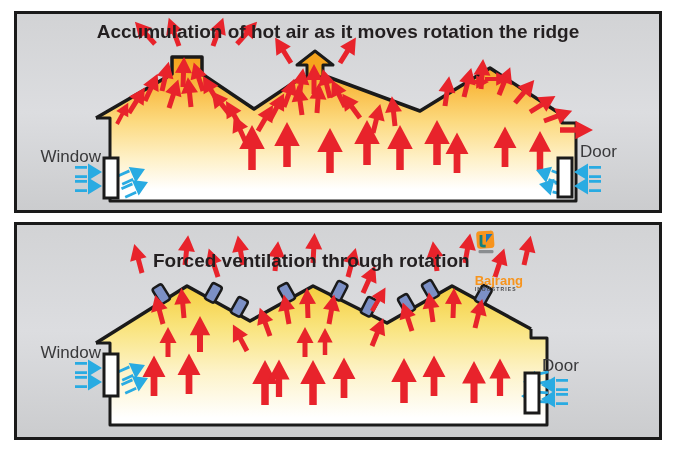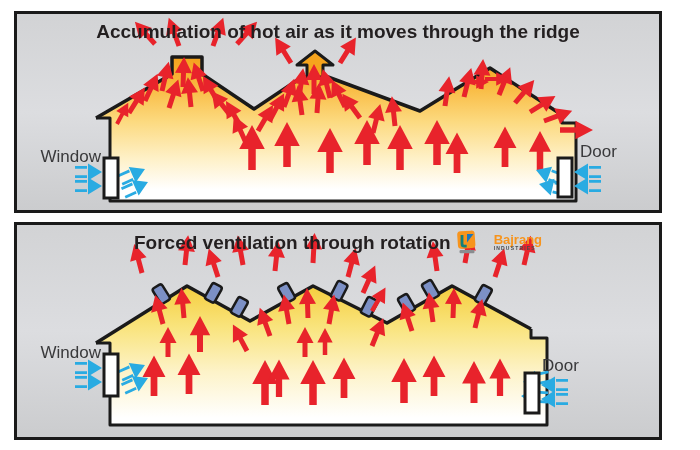--- a/index.html
+++ b/index.html
@@ -7,38 +7,38 @@
           font-family:"Liberation Sans",sans-serif;}
   .panel{position:absolute;left:14px;width:648px;box-sizing:border-box;
          border:3px solid var(--outline-black,#1A1A1A);
          background:linear-gradient(180deg,#d2d3d5 0%,#dcdde0 50%,#cbccce 100%);}
   .panel.top{top:11px;height:202px;}
   .panel.bottom{top:222px;height:218px;}
   svg.scene{position:absolute;left:0;top:0;width:100%;height:100%;display:block;}
   .title{position:absolute;top:7px;left:0;right:0;z-index:2;text-align:center;
          font-weight:bold;font-size:19px;color:var(--title-text,#231F20);white-space:nowrap;}
   .panel.bottom .title{top:5px;display:flex;align-items:center;justify-content:center;gap:5px;}
-  .logo{display:inline-flex;align-items:flex-start;gap:16px;}
+  .logo{display:inline-flex;align-items:flex-start;gap:16px;flex-direction:column;}
   .logo-text{display:flex;flex-direction:column;align-items:flex-start;line-height:1;padding-top:3px;}
   .brand{color:var(--logo-orange,#F7941D);font-size:13px;font-weight:bold;}
   .sub{color:#4A4A4C;font-size:5px;letter-spacing:1.2px;font-weight:bold;}
   .lbl{font-family:"Liberation Sans",sans-serif;font-size:17px;fill:var(--label-text,#39393B);}
   .arr-red{fill:var(--hot-air-red,#E8232B);}
   .arr-blue{fill:var(--cool-air-blue,#29ABE2);}
   .roofline{fill:none;stroke:var(--outline-black,#1A1A1A);stroke-width:3.5;stroke-linejoin:round;}
   .wallline{fill:none;stroke:var(--outline-black,#1A1A1A);stroke-width:3;stroke-linejoin:round;}
   .opening{fill:#fff;stroke:var(--outline-black,#1A1A1A);stroke-width:3;}
 </style>
 </head>
 <body>
 
 <div class="canvas">
 
   <section class="panel top">
-    <div class="title">Accumulation of hot air as it moves through the ridge</div>
+    <div class="title">Accumulation of hot air as it moves rotation the ridge</div>
 
     <svg class="scene" viewBox="0 0 642 196">
       <defs>
         <linearGradient id="gT" x1="0" y1="0" x2="0" y2="1">
           <stop offset="0" stop-color="#F5A11B"></stop>
           <stop offset="0.22" stop-color="#F9BC44"></stop>
           <stop offset="0.45" stop-color="#FCDA80"></stop>
           <stop offset="0.7" stop-color="#FEF0C6"></stop>
           <stop offset="0.92" stop-color="#FFFFFF"></stop>
         </linearGradient>

